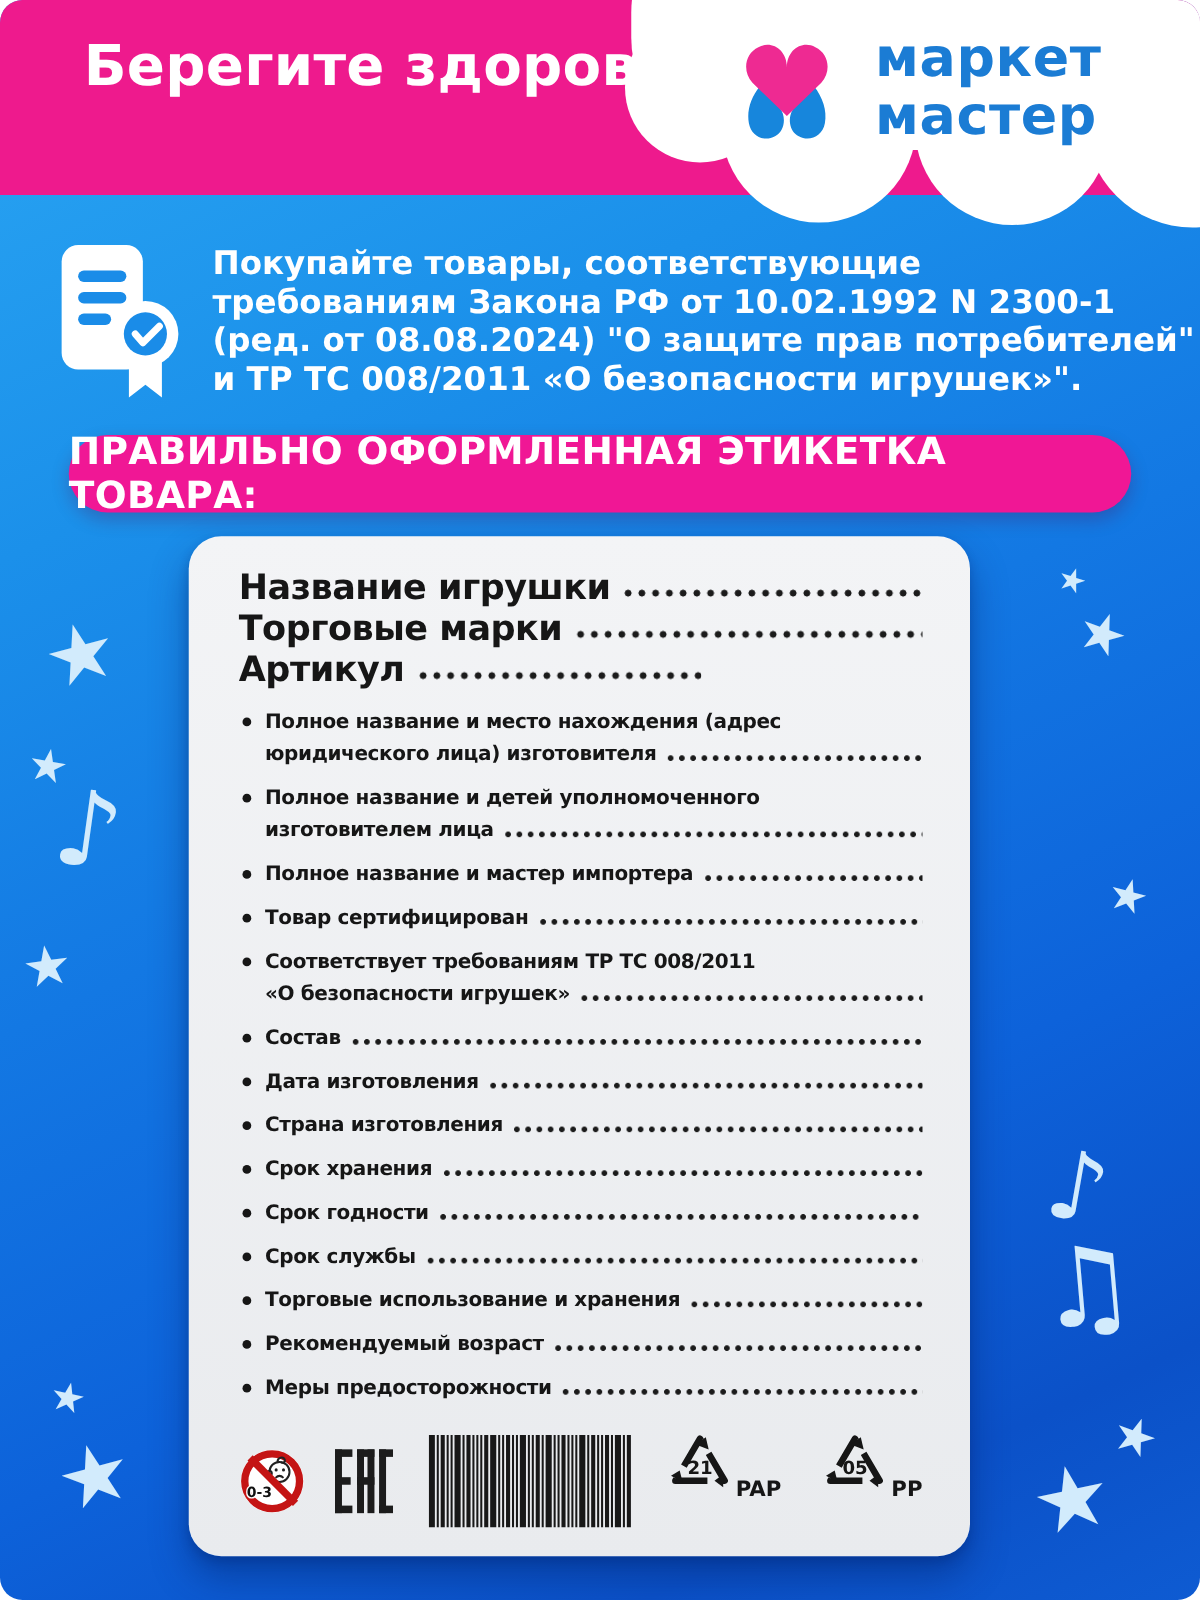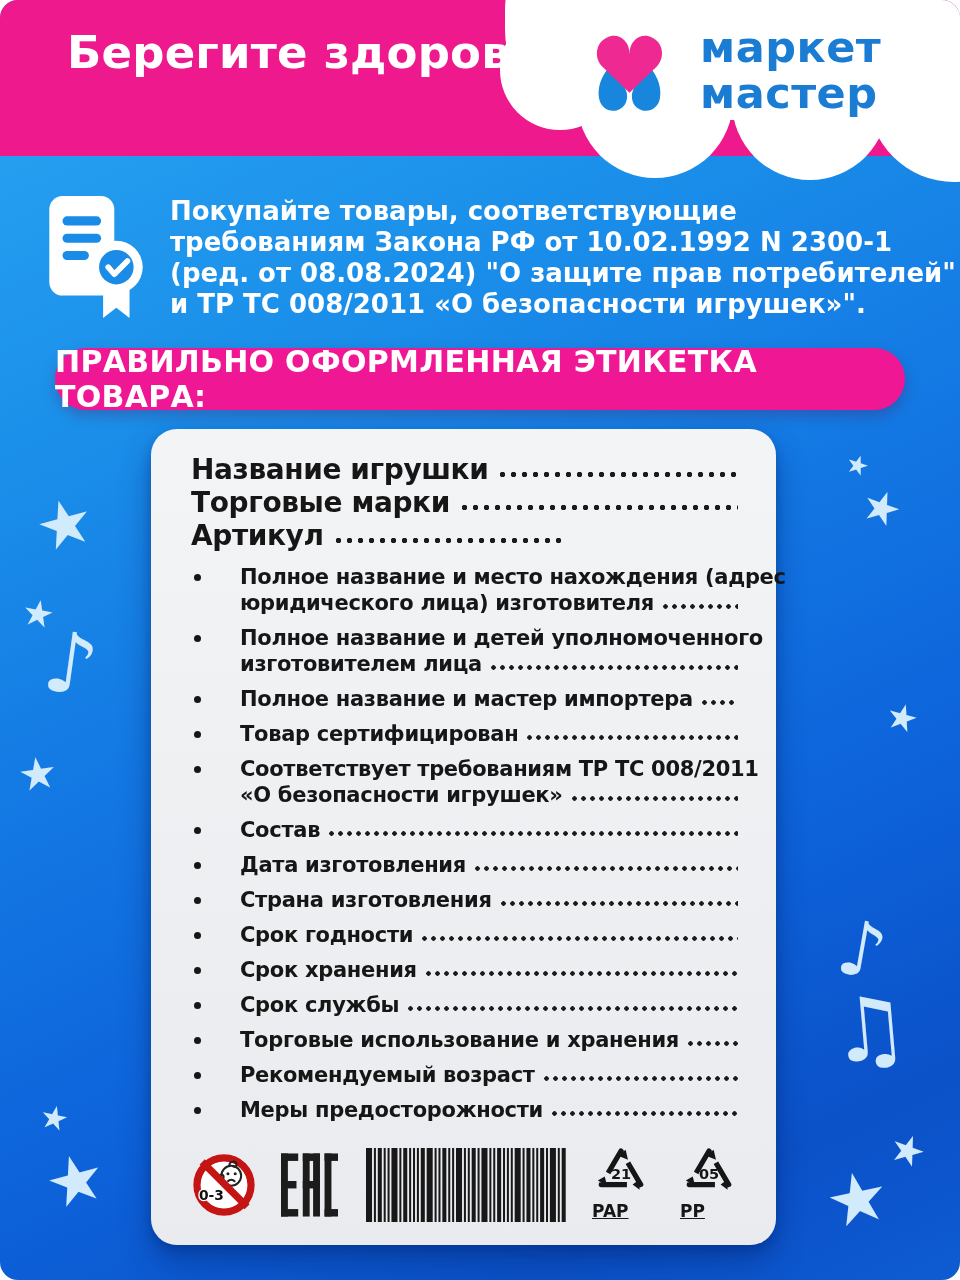--- a/index.html
+++ b/index.html
@@ -42,34 +42,34 @@
     background:linear-gradient(180deg,#f3f4f6 0%,#e9ebee 100%);
     border-radius:26px;padding:24px 38px 0 40px;color:#161616;
     box-shadow:0 16px 30px rgba(3,35,110,.45),0 4px 8px rgba(3,35,110,.25);}
   .field-row{display:flex;font-size:28px;line-height:33px;letter-spacing:-.4px;}
   .field-label{white-space:pre;}
   .field-row .leader{flex:1 1 auto;margin-left:9px;min-width:20px;
     background-image:radial-gradient(circle,#1b1b1b 2.5px,rgba(0,0,0,0) 3px);
     background-size:11px 11px;background-position:0 calc(100% - 6px);background-repeat:repeat-x;}
   .field-row .leader.short{flex:0 0 228px;}
   .bullet-list{margin-top:12px;}
-  .bullet-item{display:flex;margin-bottom:9px;font-size:21px;line-height:26px;letter-spacing:-.3px;gap:28px;}
+  .bullet-item{display:flex;margin-bottom:9px;font-size:16px;line-height:26px;letter-spacing:-.3px;}
   .marker{flex:0 0 auto;width:7px;height:7px;border-radius:50%;background:#161616;margin:10px 11px 0 3px;}
   .bt{flex:1 1 auto;min-width:0;}
   .line{display:flex;}
   .txt{white-space:pre;}
   .line .leader{flex:1 1 auto;margin-left:7px;min-width:16px;
     background-image:radial-gradient(circle,#1b1b1b 2px,rgba(0,0,0,0) 2.5px);
     background-size:9px 9px;background-position:0 calc(100% - 5px);background-repeat:repeat-x;}
   
   .symbols{display:flex;align-items:flex-start;margin-top:22px;}
   .sym-baby{width:76px;height:76px;margin-top:2px;}
   .sym-eac{width:66px;height:74px;margin-left:24px;margin-top:3px;}
   .sym-barcode{width:230px;height:74px;margin-left:28px;margin-top:3px;}
-  .recycle{margin-left:26px;display:flex;flex-direction:column;align-items:flex-start;text-decoration:underline;}
+  .recycle{margin-left:26px;display:flex;align-items:flex-end;}
   .recycle.r2{margin-left:30px;}
   .recycle svg{width:58px;height:56px;}
   .recycle-label{font-size:17px;line-height:18px;letter-spacing:0;color:#161616;margin-top:1px;}
 </style>
 </head>
 <body>
 
 <div class="poster">
 
   <span class="decor" style="left:36px;top:492px;font-size:64px;transform:rotate(-15deg);">★</span>
@@ -227,30 +227,30 @@
             <div class="line">
               <span class="txt">Страна изготовления</span>
               <span class="leader"></span>
             </div>
           </div>
         </div>
         <div class="bullet-item">
           <span class="marker"></span>
           <div class="bt">
             <div class="line">
+              <span class="txt">Срок хранения</span>
+              <span class="leader"></span>
+            </div>
+          </div>
+        </div>
+        <div class="bullet-item">
+          <span class="marker"></span>
+          <div class="bt">
+            <div class="line">
               <span class="txt">Срок годности</span>
-              <span class="leader"></span>
-            </div>
-          </div>
-        </div>
-        <div class="bullet-item">
-          <span class="marker"></span>
-          <div class="bt">
-            <div class="line">
-              <span class="txt">Срок хранения</span>
               <span class="leader"></span>
             </div>
           </div>
         </div>
         <div class="bullet-item">
           <span class="marker"></span>
           <div class="bt">
             <div class="line">
               <span class="txt">Срок службы</span>
               <span class="leader"></span>

